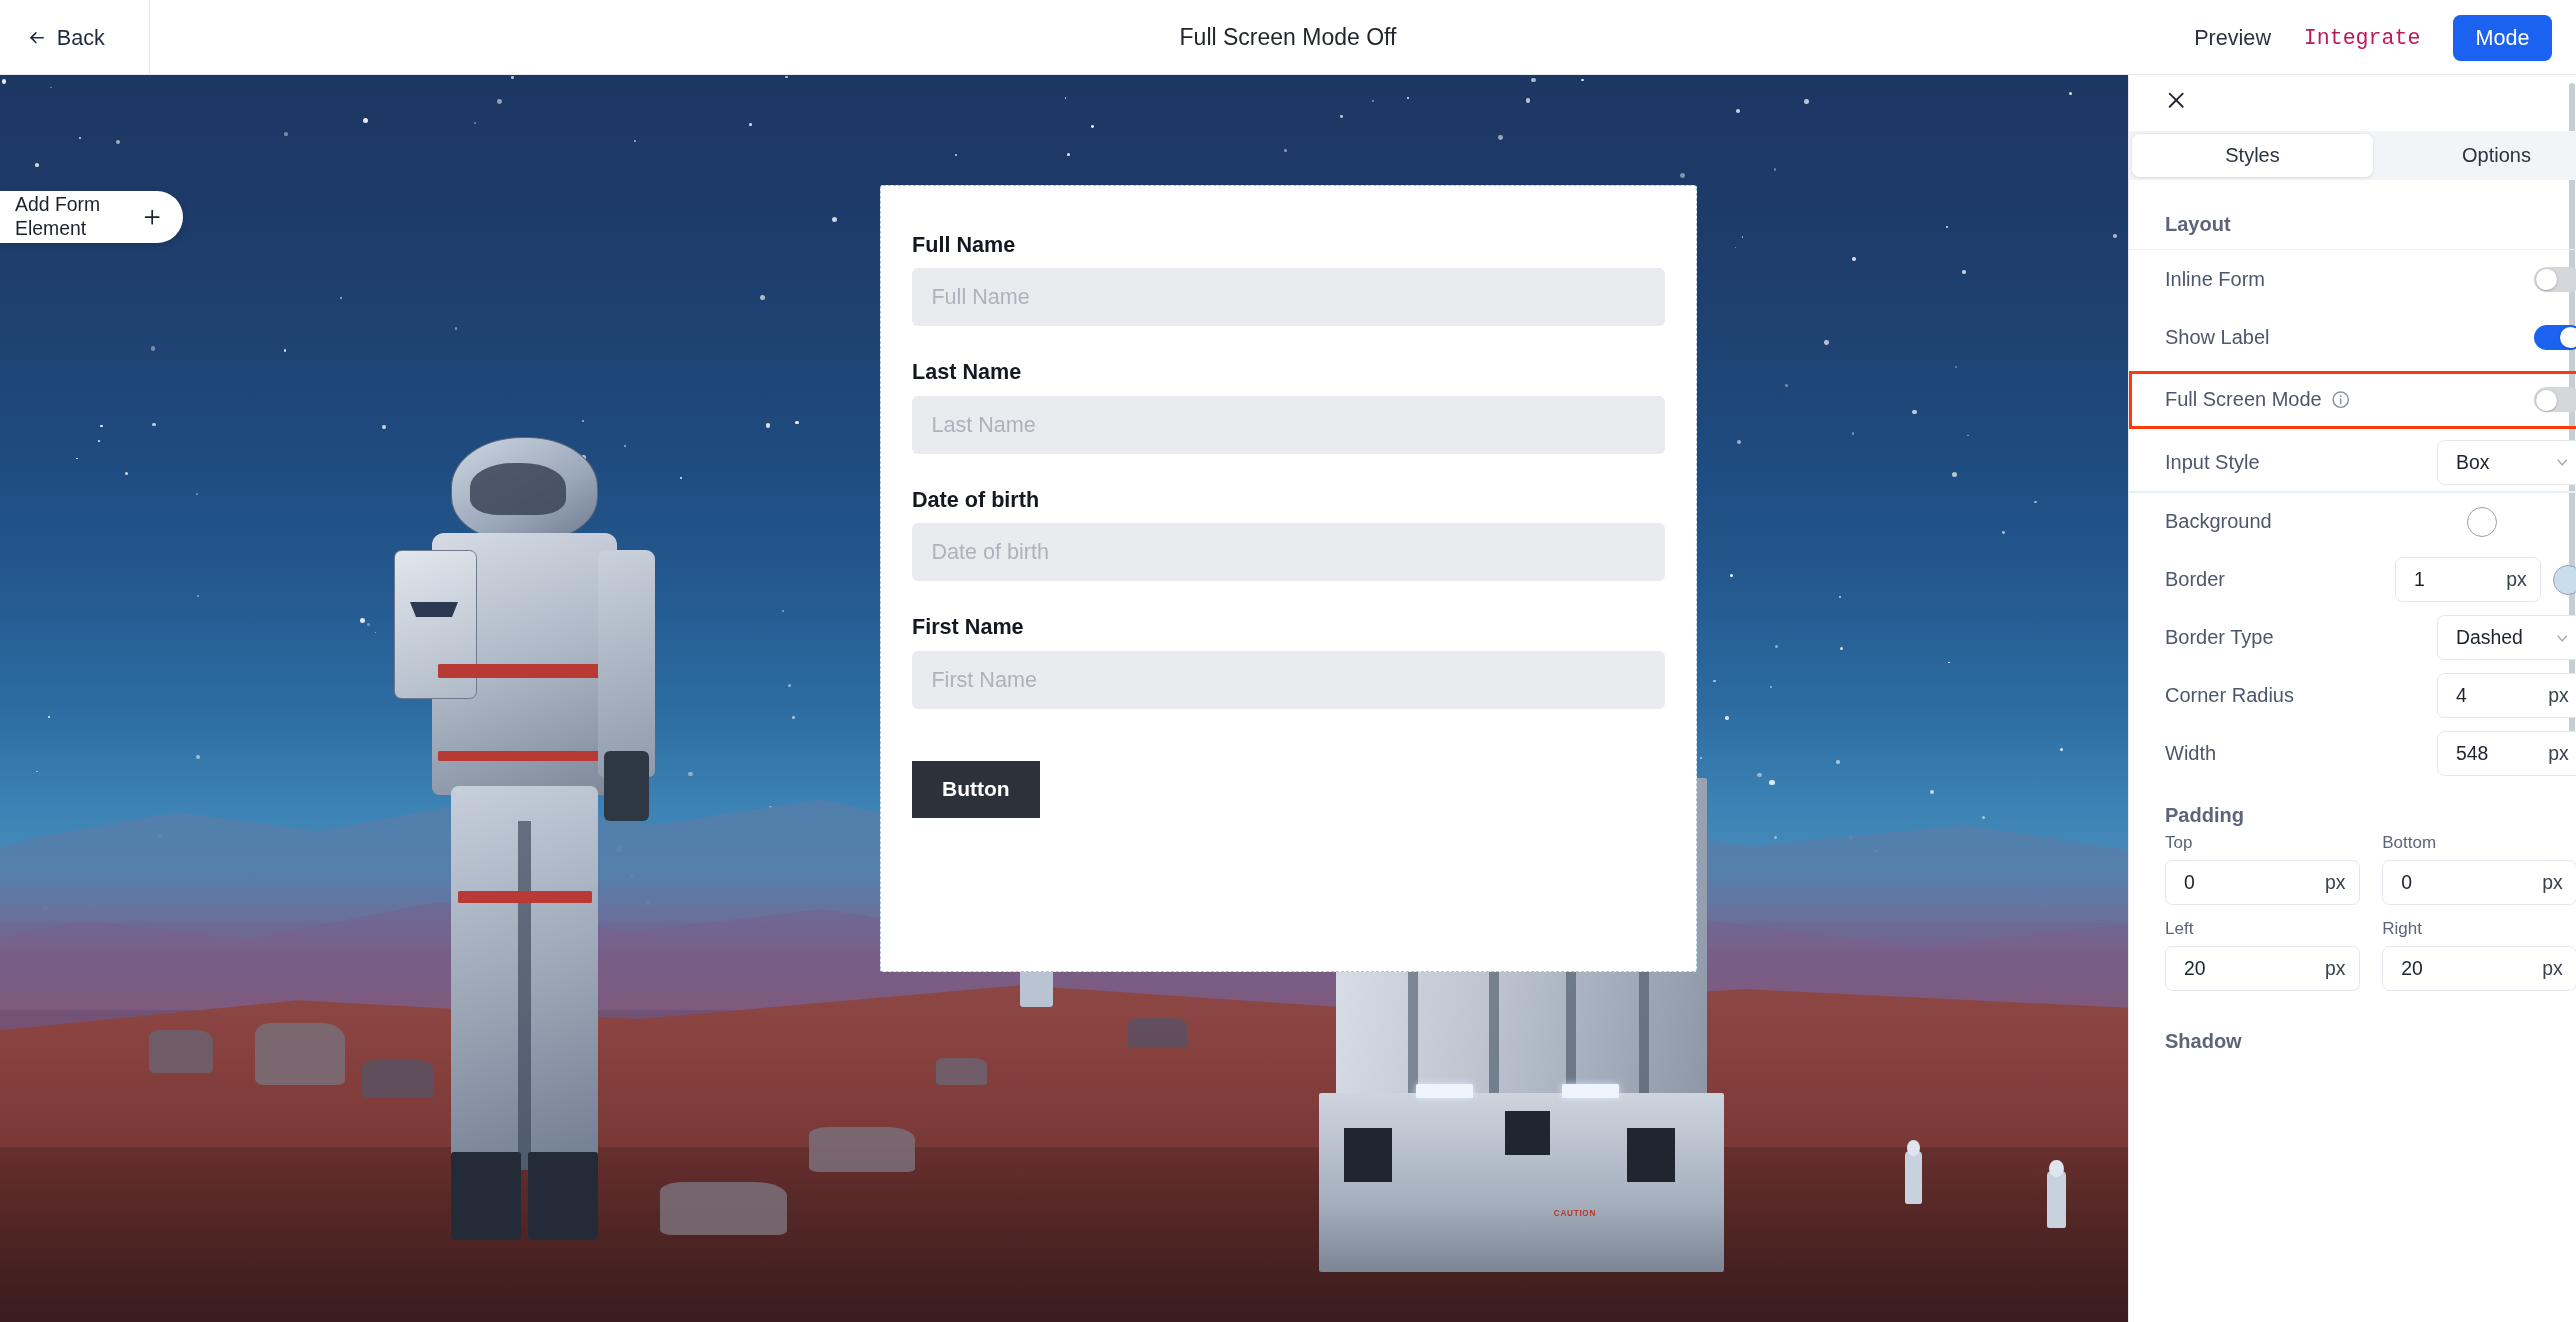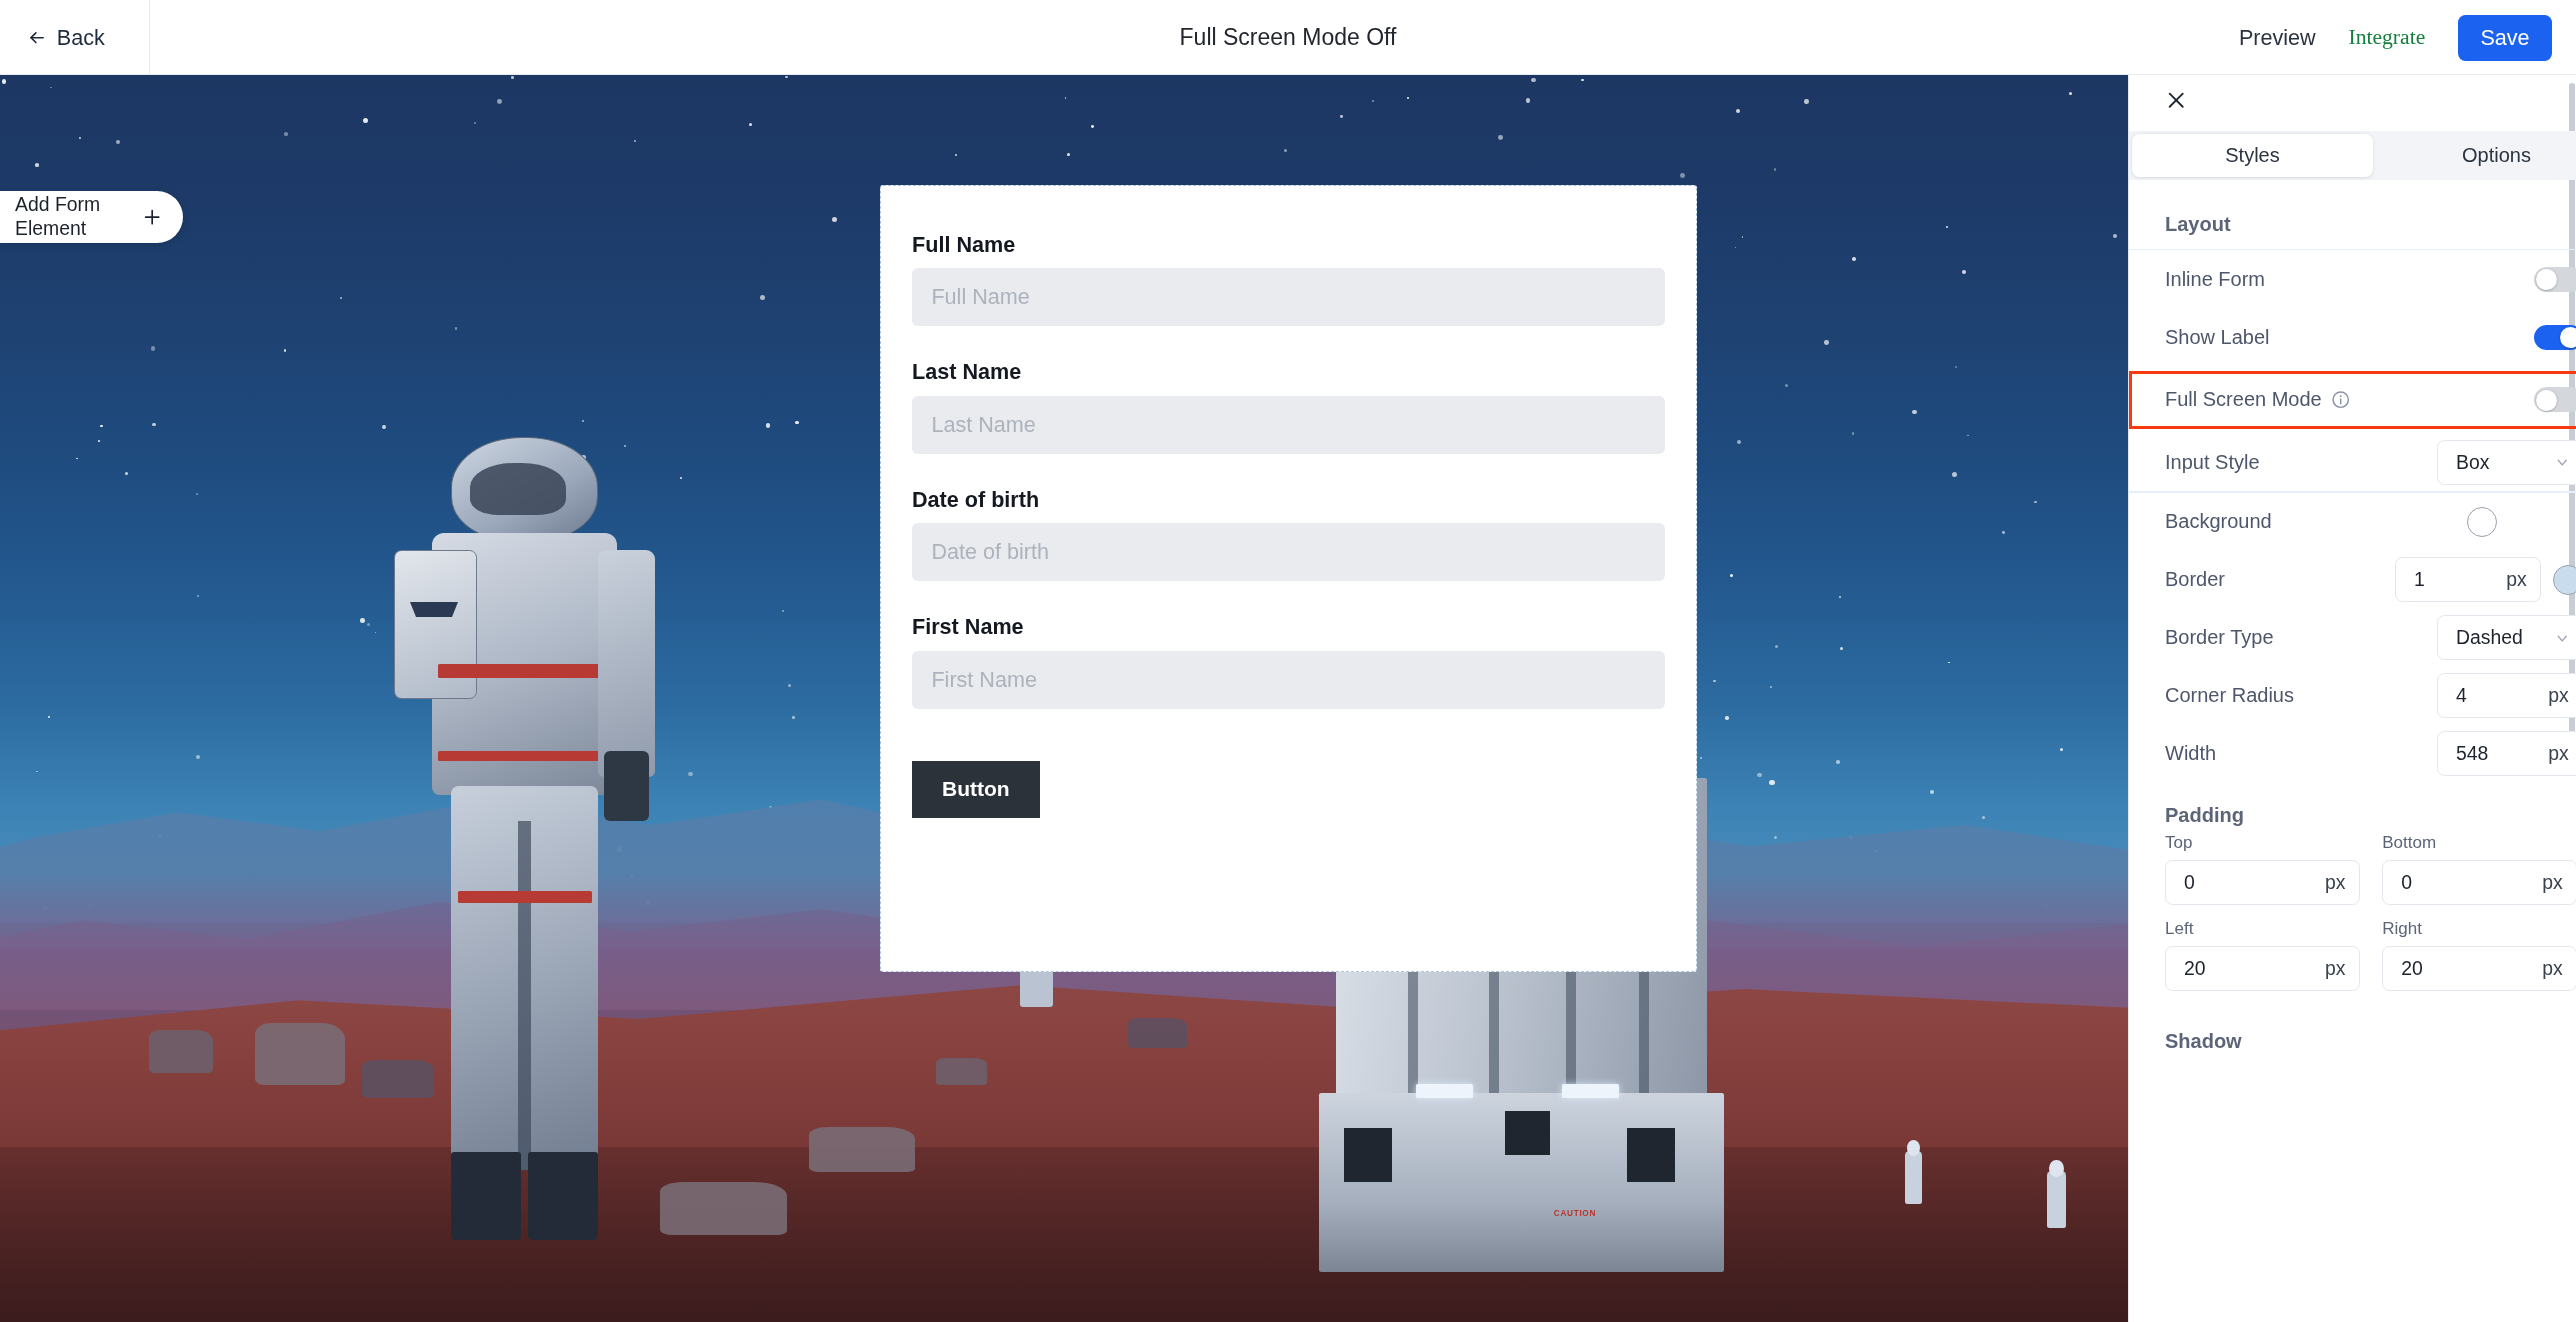--- a/index.html
+++ b/index.html
@@ -41,23 +41,23 @@
   .topbar-actions {
     position: absolute; right: 24px; top: 0; height: 75px;
     display: flex; align-items: center; gap: 0;
   }
   .preview-btn {
     font-size: 21.6px; color: #2b3240; background: none; border: none;
     cursor: pointer; padding: 9px 16.4px;
     font-family: "Liberation Sans", sans-serif;
   }
   .integrate-btn {
-    font-size: 21.6px; color: #15803d; background: none; border: none;
+    font-size: 21.6px; color: #be185d; background: none; border: none;
     cursor: pointer; padding: 9px 16.4px; margin-right: 16.4px;
-    font-family: Liberation Serif, serif;
+    font-family: Liberation Mono, monospace;
   }
   .save-btn {
     font-size: 21.6px; color: #ffffff; background: #1a62ef;
     border: none; border-radius: 7.5px; cursor: pointer;
     padding: 0 22.4px; height: 46px; line-height: 46px;
     font-family: "Liberation Sans", sans-serif;
   }
 
   
   .canvas {
@@ -406,21 +406,21 @@
             <polyline points="11,18 5,12 11,6"></polyline>
         </svg>
       </span>
       <span class="back-label">Back</span>
     </button>
   </div>
   <div class="topbar-title">Full Screen Mode Off</div>
   <div class="topbar-actions">
     <button class="preview-btn">Preview</button>
     <button class="integrate-btn">Integrate</button>
-    <button class="save-btn">Save</button>
+    <button class="save-btn">Mode</button>
   </div>
 </div>
 
 <div class="canvas">
   <div class="scene">
     <div class="sky"></div>
     <div class="stars" id="stars">
         <span class="st" style="left: 4.2711%; top: 17.1223%; width: 2.1px; height: 2.1px; opacity: 0.53;"></span>
         <span class="st" style="left: 5.86689%; top: 46.7724%; width: 3.1px; height: 3.1px; opacity: 0.78;"></span>
         <span class="st" style="left: 39.0828%; top: 16.7353%; width: 5.1px; height: 5.1px; opacity: 0.79;"></span>

